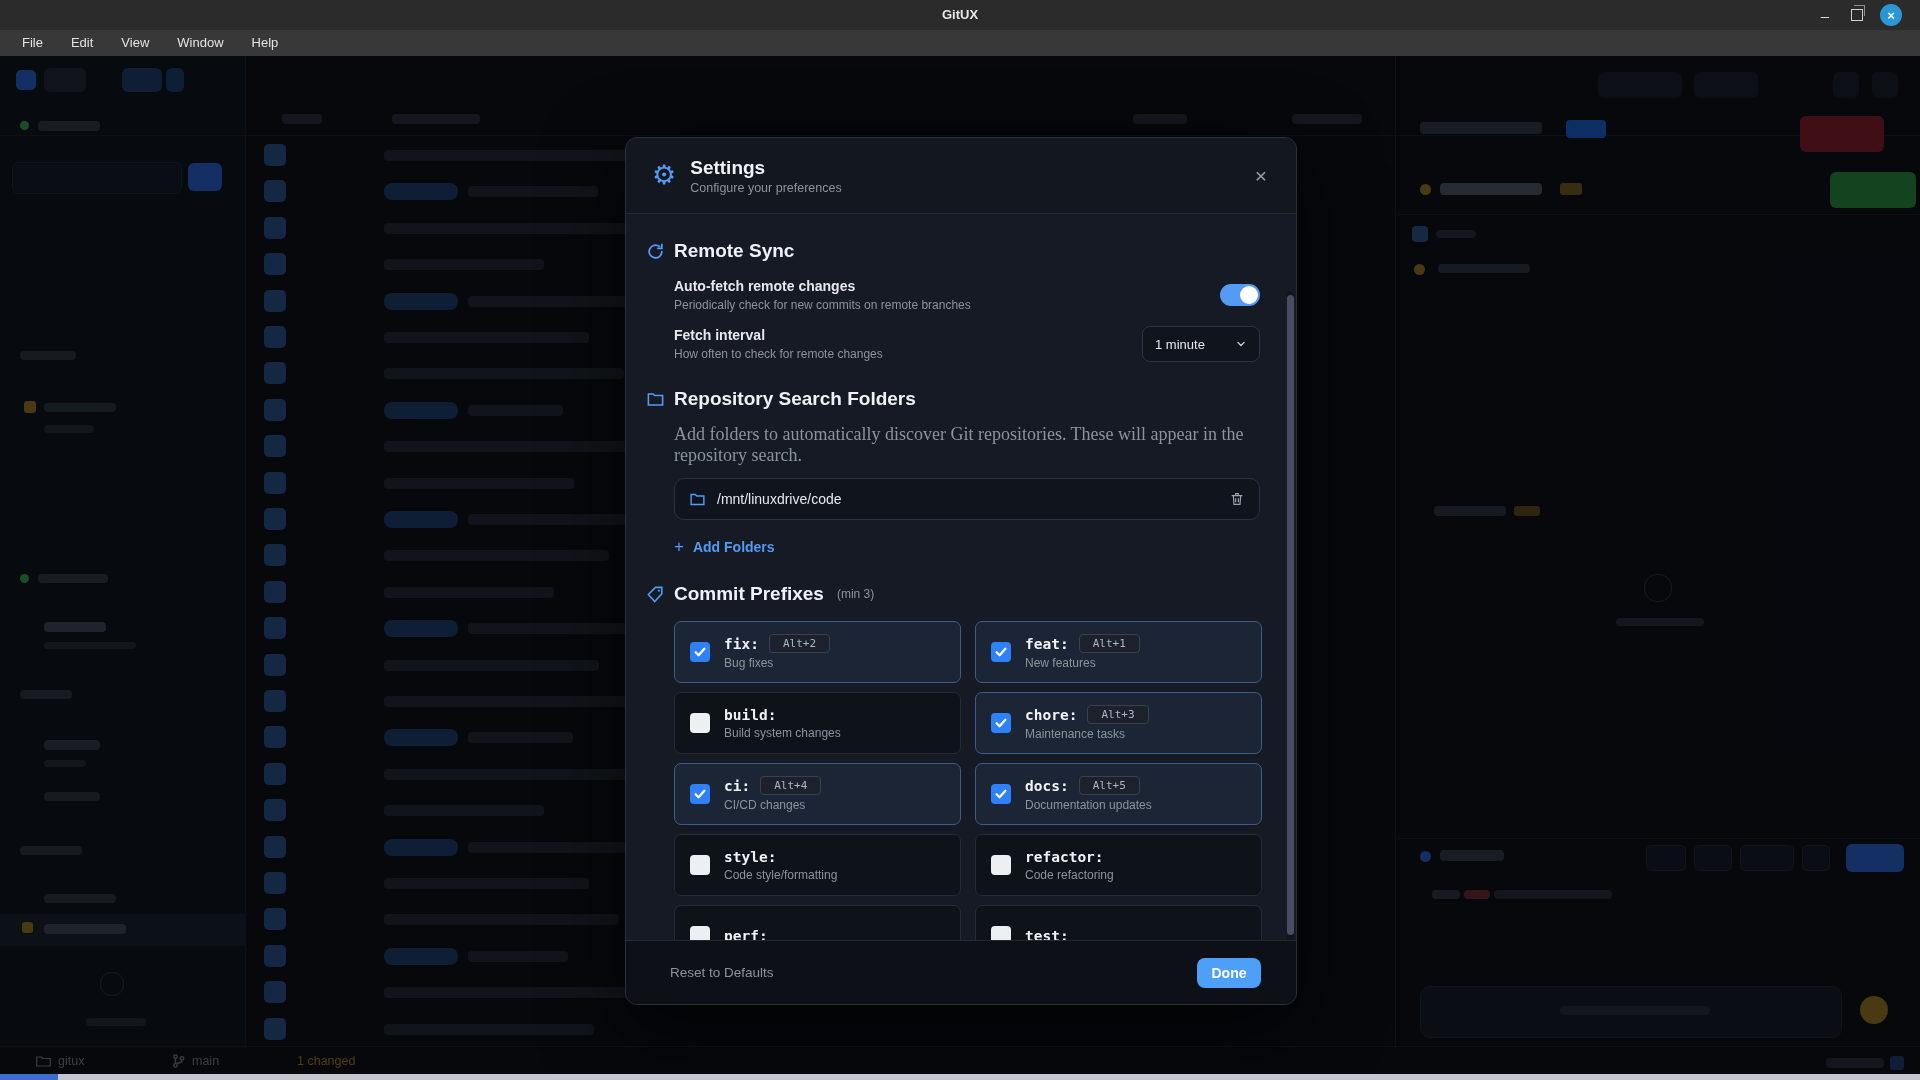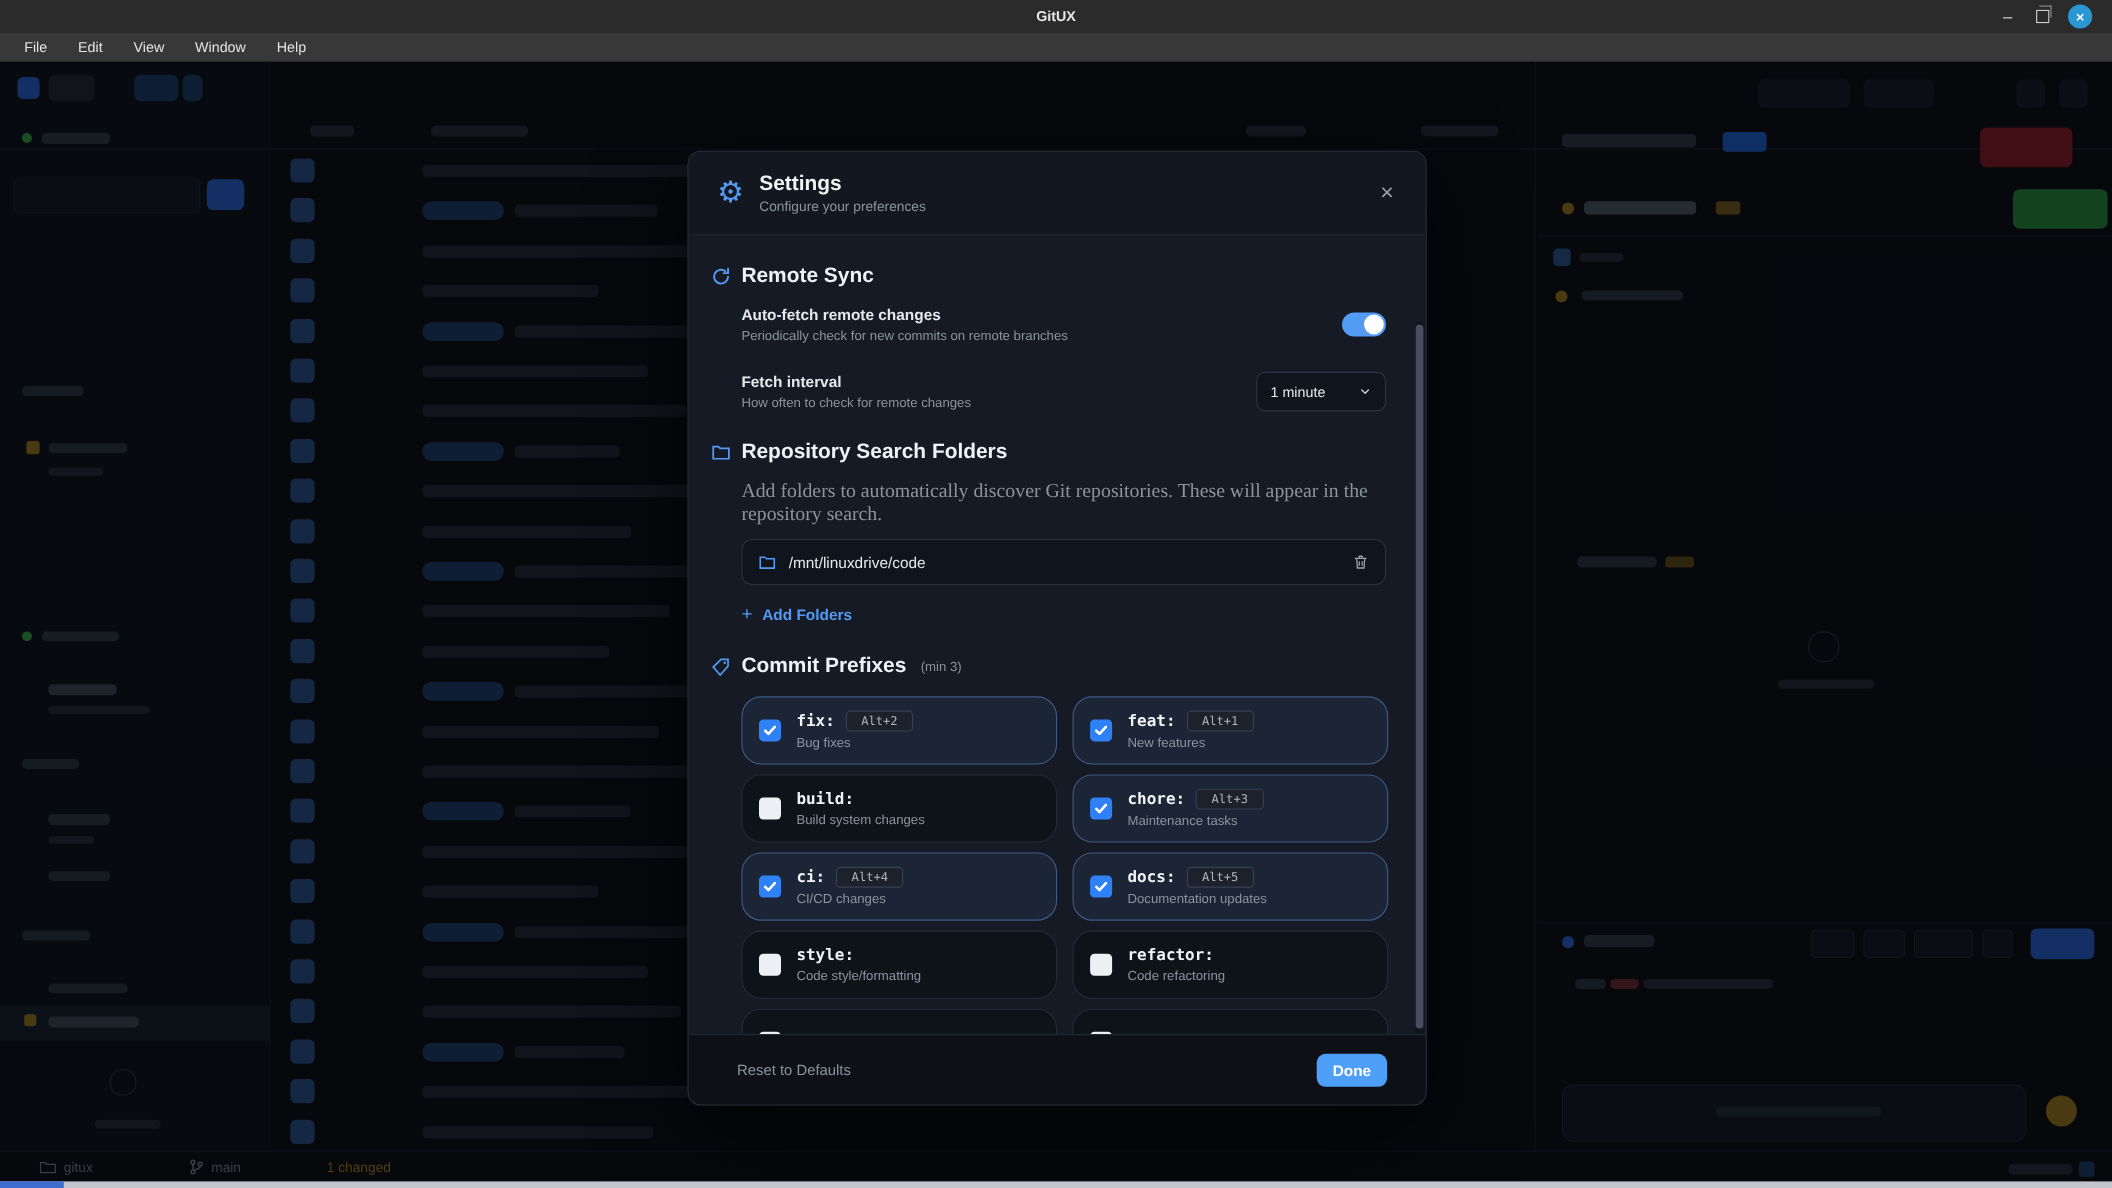--- a/index.html
+++ b/index.html
@@ -73,21 +73,21 @@
     display:flex;align-items:center;padding:0 14px;box-sizing:border-box;gap:11px;}
   .folder-ic{width:17px;height:17px;color:#539bf5;flex:none;}
   .folder-path{color:#e6e8ec;font-size:14px;flex:1;}
   .trash{width:16px;height:16px;color:#9aa2ad;flex:none;}
 
   .add-folders{margin-top:18px;display:flex;align-items:center;gap:9px;color:#539bf5;font-size:14px;font-weight:700;}
   .add-plus{font-size:17px;font-weight:400;line-height:1;}
 
   .cp-head{margin-top:28px;}
   #prefix-grid{margin-top:16px;display:grid;grid-template-columns:287px 287px;gap:9px 14px;}
-  .pcard{height:62px;border-radius:18px;box-sizing:border-box;display:flex;align-items:center;padding:0 15px;gap:14px;}
+  .pcard{height:62px;border-radius:7px;box-sizing:border-box;display:flex;align-items:center;padding:0 15px;gap:14px;}
   .pcard.unchecked{background:#0e1219;border:1px solid #262c37;}
   .pcard.checked{background:#1b2535;border:1px solid #3f5c88;}
   .cbx{width:20px;height:20px;border-radius:4px;flex:none;display:flex;align-items:center;justify-content:center;}
   .cbx.on{background:#2f81f7;}
   .cbx.off{background:#edf0f3;}
   .cbx svg{width:14px;height:14px;}
   .pline{display:flex;align-items:center;gap:10px;}
   .pprefix{font-family:"DejaVu Sans Mono",monospace;font-size:14.5px;font-weight:700;color:#f0f3f6;}
   .kbd{font-family:"DejaVu Sans Mono",monospace;font-size:11px;color:#aeb6c2;background:#1c212b;
     border:1px solid #394150;border-radius:4px;padding:2px 13px;line-height:1.2;}
@@ -305,21 +305,21 @@
       <div class="setting-row">
         <div>
           <div class="setting-label">Auto-fetch remote changes</div>
           <div class="setting-desc">Periodically check for new commits on remote branches</div>
         </div>
         <div class="toggle" id="autofetch-toggle">
             <div class="knob"></div>
           </div>
       </div>
 
-      <div class="setting-row" style="margin-top:26px;">
+      <div class="setting-row" style="margin-top:14px;">
         <div>
           <div class="setting-label">Fetch interval</div>
           <div class="setting-desc">How often to check for remote changes</div>
         </div>
         <div class="select">
           <span class="select-value">1 minute</span>
           <svg class="chev" viewBox="0 0 24 24" fill="none" stroke="currentColor" stroke-width="2.6" stroke-linecap="round">
               <polyline points="6 9 12 15 18 9"></polyline>
             </svg>
         </div>

